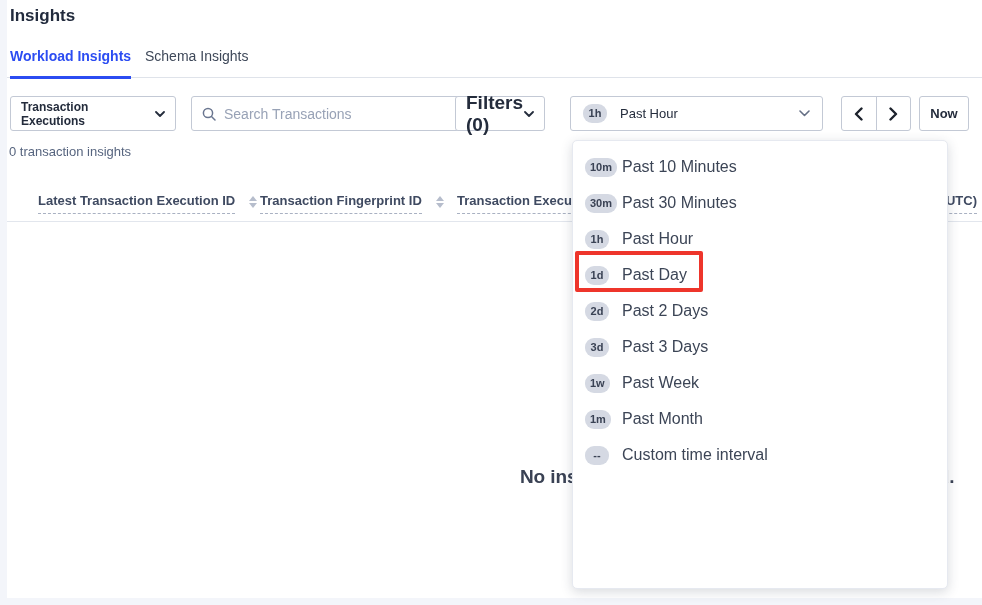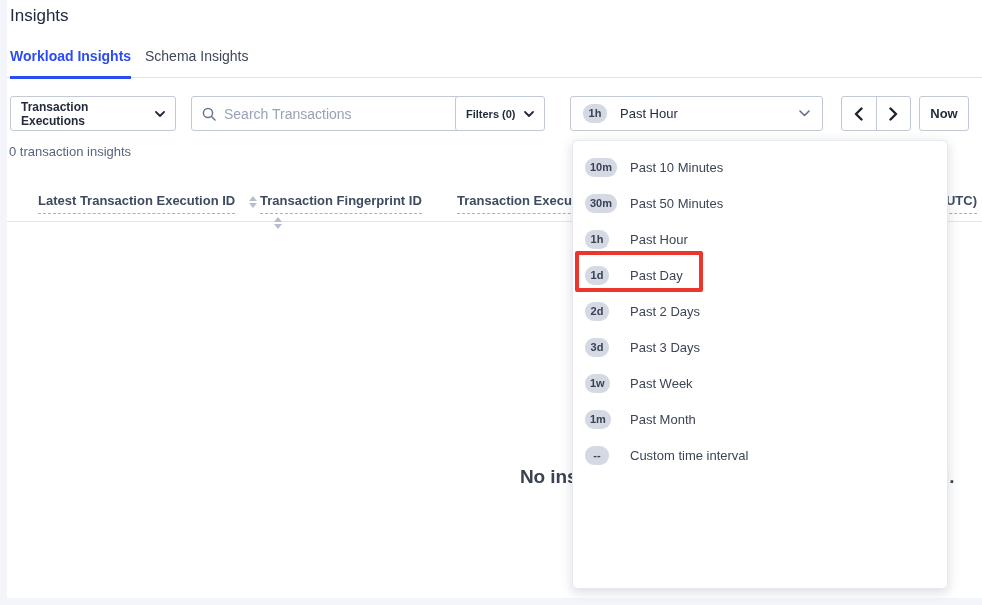--- a/index.html
+++ b/index.html
@@ -14,37 +14,37 @@
     --page-bg:#f3f5fa;
   }
   *{box-sizing:border-box;margin:0;padding:0;}
   html,body{width:982px;height:605px;}
   body{
     position:relative;overflow:hidden;background:var(--page-bg);
     font-family:"Liberation Sans",sans-serif;color:var(--dark);
   }
   .card{position:absolute;left:7px;top:0;width:975px;height:598px;background:#fff;}
 
-  .page-title{position:absolute;left:10px;top:6px;font-size:17px;font-weight:400;color:#222b3d;z-index:2;}
+  .page-title{position:absolute;left:10px;top:6px;font-size:17px;font-weight:700;color:#222b3d;z-index:2;}
 
   
   .tabs{position:absolute;left:0;top:48px;width:982px;z-index:2;}
   .tabbar-line{position:absolute;left:7px;top:29px;width:975px;height:1px;background:#dfe3ea;}
   .tab{position:absolute;top:0;font-size:14px;padding-bottom:12px;cursor:pointer;}
   .tab.active{left:10px;color:var(--accent);font-weight:700;border-bottom:3px solid var(--accent);}
   .tab.inactive{left:145px;color:#3e4859;font-weight:400;}
 
   
   .toolbar-btn{
     position:absolute;top:96px;height:35px;background:#fff;border:1px solid var(--border);
     border-radius:3px;display:flex;align-items:center;justify-content:space-between;
     padding:0 10px;font-size:12px;font-weight:700;color:var(--dark);cursor:pointer;z-index:2;
   }
   .view-selector{left:10px;width:166px;}
-  .filters-btn{left:455px;width:90px;font-size:11px;font-weight:600;}
+  .filters-btn{left:455px;width:90px;font-size:19px;font-weight:600;}
   .search-box{
     position:absolute;left:191px;top:96px;width:304px;height:35px;background:#fff;
     border:1px solid var(--border);border-radius:3px;display:flex;align-items:center;
     padding:0 10px;z-index:2;
   }
   .search-box input{
     border:none;outline:none;flex:1;margin-left:8px;font-size:14px;
     font-family:"Liberation Sans",sans-serif;color:var(--dark);background:transparent;
   }
   .search-box input::placeholder{color:#98a2b6;}
@@ -65,40 +65,40 @@
 
   .count-label{position:absolute;left:9px;top:144px;font-size:13px;color:var(--muted);z-index:2;}
 
   
   .thead-line{position:absolute;left:7px;top:221px;width:975px;height:1px;background:var(--line);z-index:1;}
   .th{
     position:absolute;top:193px;display:flex;align-items:flex-start;z-index:1;
     font-size:13px;font-weight:700;color:#3f4a61;white-space:nowrap;justify-content:flex-end;
   }
   .th .th-label{border-bottom:1px dashed #a9b1c2;padding-bottom:5px;cursor:default;}
-  .th-1{left:38px;} .th-2{left:260px;flex-direction:column;} .th-3{left:457px;}
+  .th-1{left:38px;} .th-2{left:260px;} .th-3{left:457px;}
   .th-4{right:5px;}
   .sort-icon{display:inline-flex;flex-direction:column;margin-left:14px;margin-top:3px;cursor:pointer;}
   .tri-up{width:0;height:0;border-left:4px solid transparent;border-right:4px solid transparent;border-bottom:5px solid #b6bdcc;margin-bottom:2px;}
   .tri-down{width:0;height:0;border-left:4px solid transparent;border-right:4px solid transparent;border-top:5px solid #b6bdcc;}
 
   
   .empty-message{
     position:absolute;left:520px;top:466px;font-size:19px;font-weight:700;color:var(--body-text);
     white-space:nowrap;z-index:3;letter-spacing:-0.1px;
   }
 
   
   .dropdown{
     position:absolute;left:572px;top:140px;width:376px;height:449px;background:#fff;
     border:1px solid #e6e9f0;border-radius:5px;box-shadow:0 3px 12px rgba(40,50,70,.18);
     padding:8px 0;z-index:10;
   }
   .menu-item{position:relative;height:36px;display:flex;align-items:center;padding:0 12px;cursor:pointer;}
-  .menu-item .label{margin-left:8px;font-size:13px;color:#3c4556;}
+  .menu-item .label{margin-left:0;font-size:16px;color:#3c4556;}
   .menu-item.selected .label{color:var(--accent);}
   .focus-ring{position:absolute;left:6px;right:7px;top:1px;bottom:1px;border:1px solid var(--accent);border-radius:2px;pointer-events:none;}
 
   .annotation{
     position:absolute;left:575px;top:251px;width:128px;height:41px;
     border:4px solid var(--red);border-radius:2px;z-index:30;pointer-events:none;
   }
 
   .icon-svg{flex:none;display:block;}
 </style>
@@ -195,21 +195,21 @@
     <div class="menu-item">
       <span class="badge-slot">
         <span class="badge">10m</span>
       </span>
       <span class="label">Past 10 Minutes</span>
     </div>
     <div class="menu-item">
       <span class="badge-slot">
         <span class="badge">30m</span>
       </span>
-      <span class="label">Past 50 Minutes</span>
+      <span class="label">Past 30 Minutes</span>
     </div>
     <div class="menu-item">
       <span class="badge-slot">
         <span class="badge">1h</span>
       </span>
       <span class="label">Past Hour</span>
     </div>
     <div class="menu-item">
       <span class="badge-slot">
         <span class="badge">1d</span>

